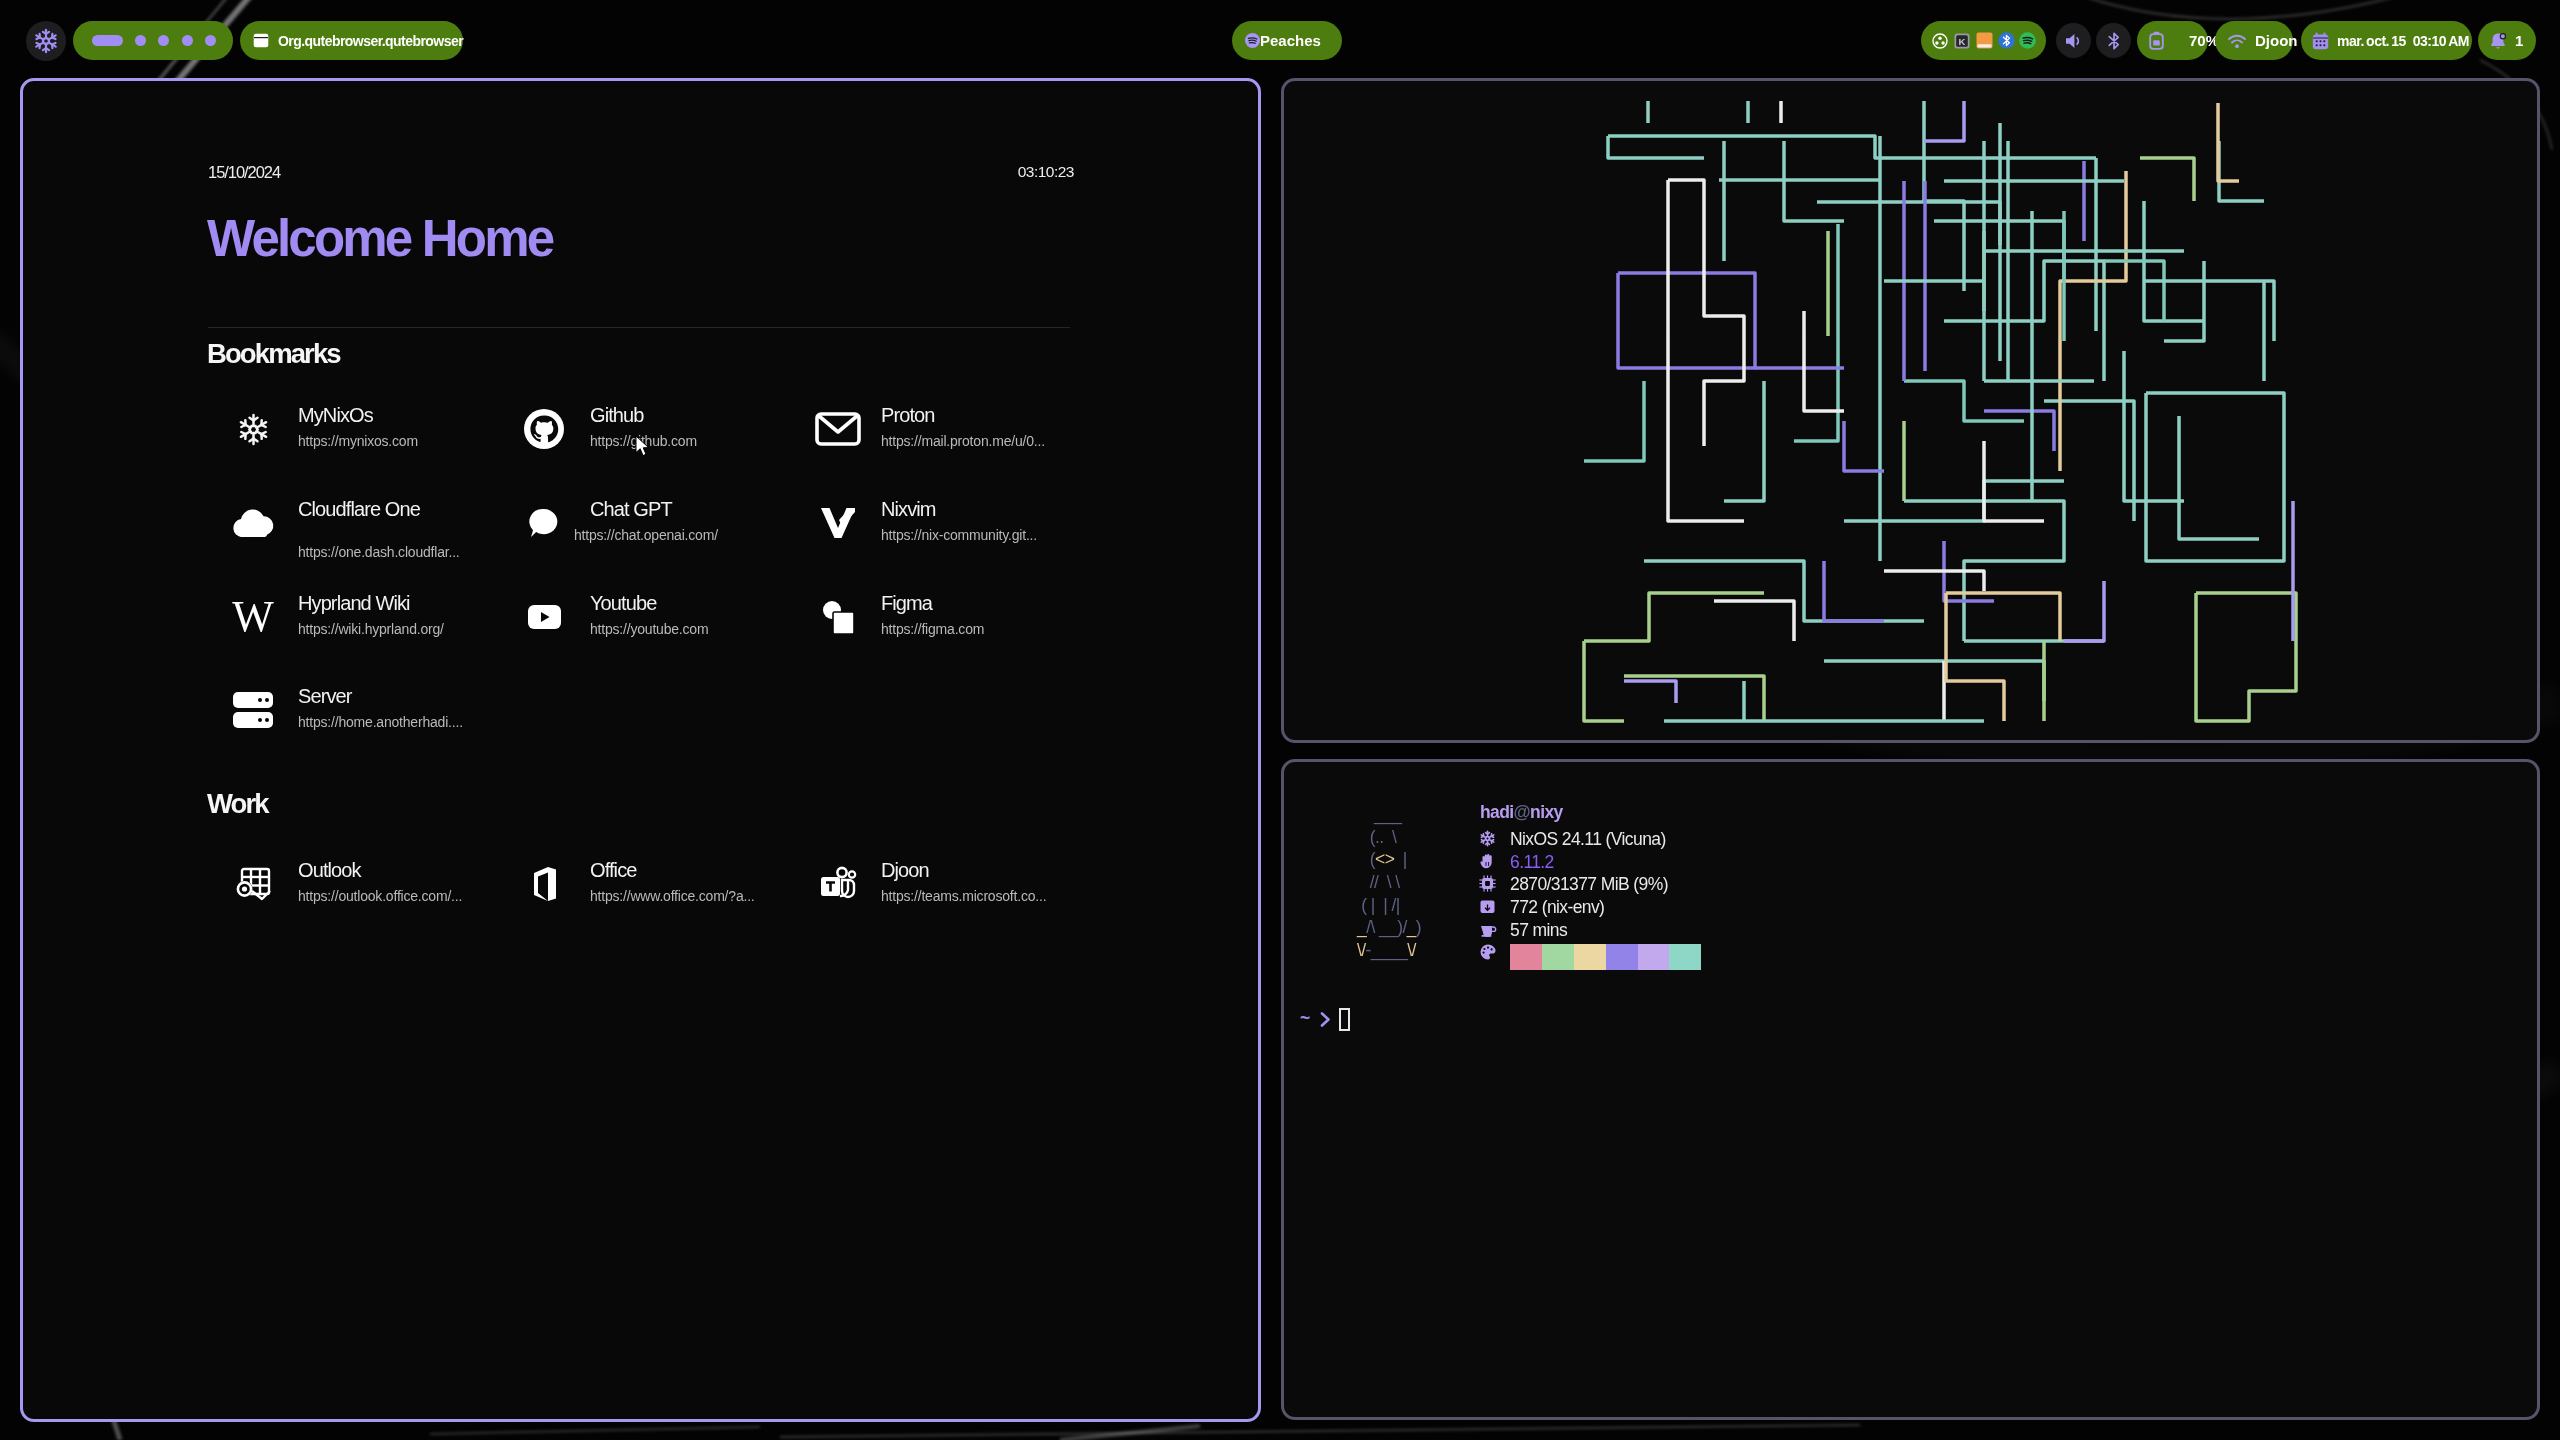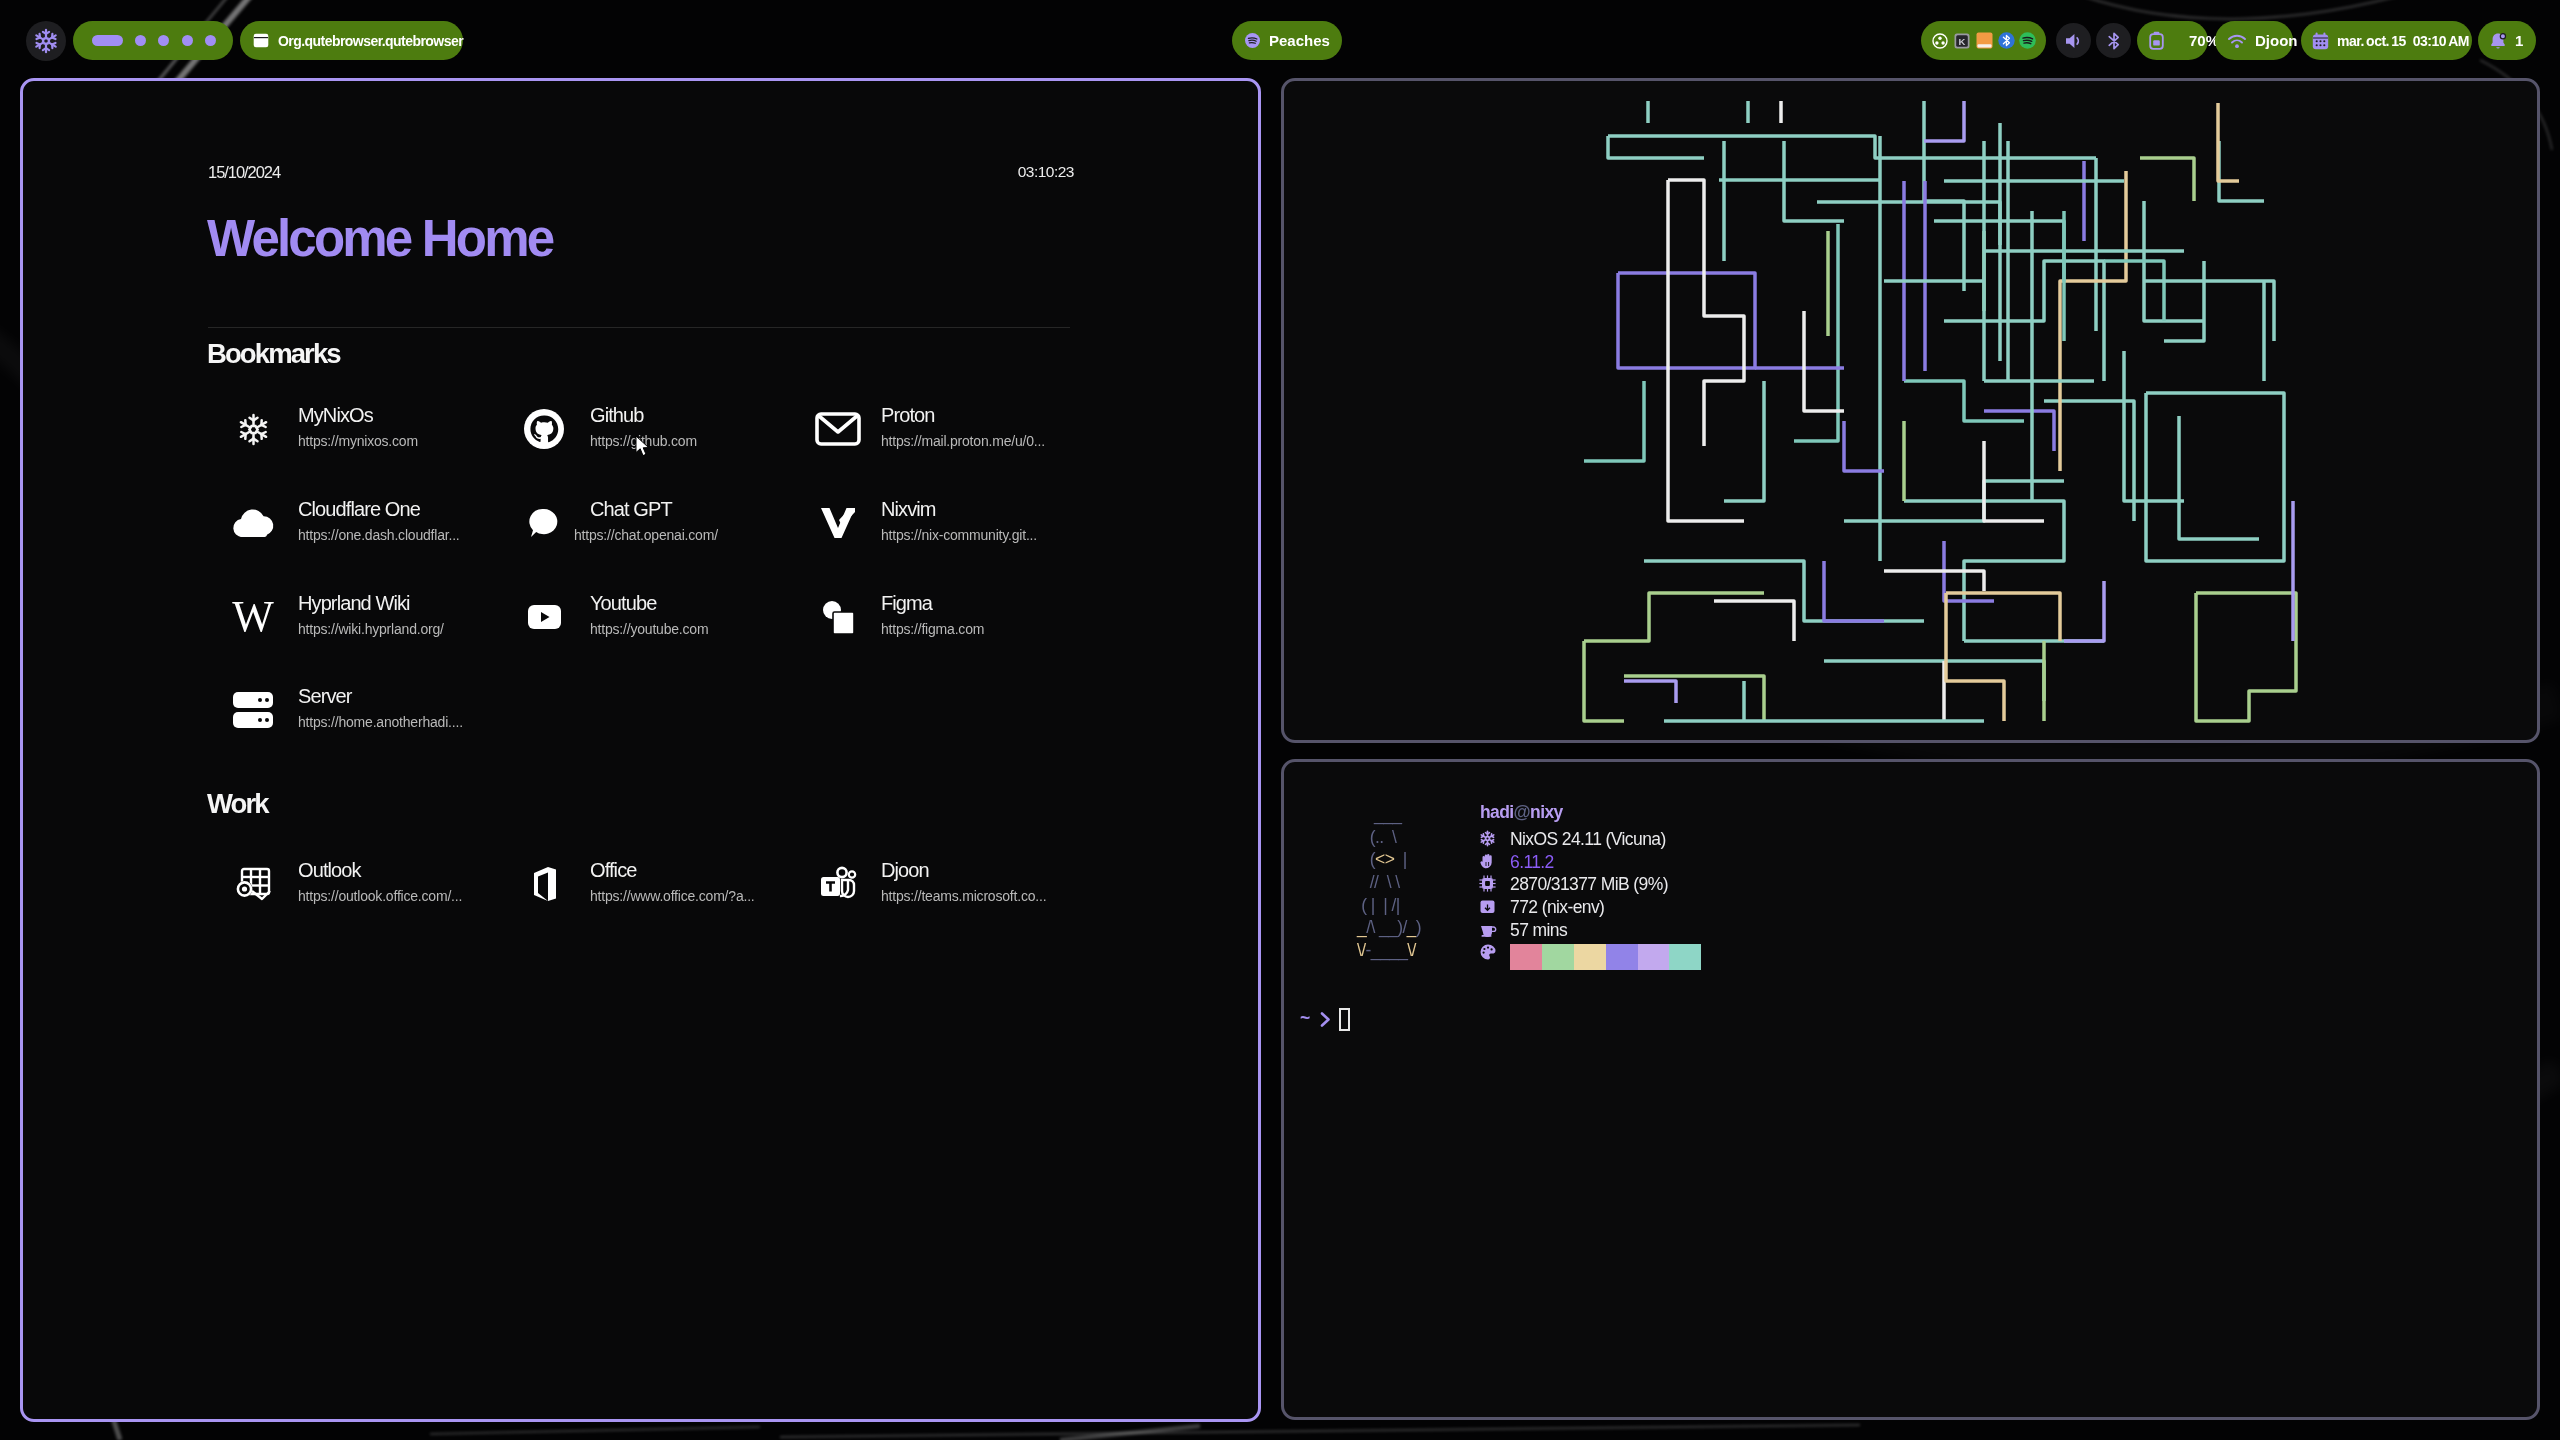--- a/index.html
+++ b/index.html
@@ -75,21 +75,21 @@
       <rect x="0.7" y="0.7" width="14.6" height="13.6" rx="2.2" fill="#fff"></rect>
       <line x1="1" y1="4.6" x2="15" y2="4.6" stroke="#1e1e21" stroke-width="1.2"></line>
     </svg>
 <span style="margin-left:9px;font-size:14px;letter-spacing:-0.55px">Org.qutebrowser.qutebrowser</span>
   </div>
 <div class="pill" style="left:1232px;width:110px;padding-left:13px">
 <svg width="15" height="15" viewBox="0 0 15 15">
       <circle cx="7.5" cy="7.5" r="7.5" fill="#a796f5"></circle>
 <path d="M3.4,5.4 C6.4,4.6 9.6,4.9 11.9,6.0 M3.9,7.6 C6.6,7.0 9.2,7.2 11.2,8.2 M4.4,9.8 C6.6,9.4 8.6,9.5 10.3,10.3" stroke="#1e1e21" stroke-width="1.25" fill="none" stroke-linecap="round"></path>
     </svg>
-<span style="margin-left:9px">Peaches</span>
+<span style="">Peaches</span>
   </div>
 <div class="pill" style="left:1921px;width:125px">
 <svg class="abs" style="left:11px;top:12px" width="16" height="16" viewBox="0 0 16 16">
       <circle cx="8" cy="8" r="7" fill="none" stroke="#fff" stroke-width="1.4"></circle>
       <circle cx="8" cy="5.2" r="1.7" fill="#fff"></circle>
       <circle cx="4.9" cy="10" r="1.7" fill="#fff"></circle>
       <circle cx="11.1" cy="10" r="1.7" fill="#fff"></circle>
     </svg>
 <svg class="abs" style="left:33px;top:12px" width="16" height="16" viewBox="0 0 16 16">
       <rect x="0.5" y="0.5" width="15" height="15" rx="2.5" fill="#9a9aa2"></rect>
@@ -204,21 +204,21 @@
   </div>
 <div class="bmtitle" style="left:881px;top:404px">Proton</div>
 <div class="bmurl" style="left:881px;top:433px">https://mail.proton.me/u/0...</div>
 <div class="bmicon" style="left:814px;top:405px">
     <svg width="46" height="34" viewBox="0 0 46 34">
       <rect x="2" y="2" width="42" height="30" rx="4" fill="none" stroke="#fff" stroke-width="3.6"></rect>
       <path d="M4,4 L23,20 L42,4" fill="none" stroke="#fff" stroke-width="3.6" stroke-linejoin="round"></path>
     </svg>
   </div>
 <div class="bmtitle" style="left:298px;top:498px">Cloudflare One</div>
-<div class="bmurl" style="left:298px;top:527px">https://one.dash.cloudflar...</div>
+<div class="bmurl" style="left:298px;top:544px">https://one.dash.cloudflar...</div>
 <div class="bmicon" style="left:229px;top:499px">
     <svg width="44" height="32" viewBox="0 0 44 32">
       <path d="M11,30 a9,9 0 0 1 -1,-17.9 a12,12 0 0 1 22.6,-2.8 a9.5,9.5 0 0 1 2.9,18.6 a9,9 0 0 1 -2.5,2.1 Z" fill="#fff"></path>
       <rect x="8" y="24" width="28" height="6" rx="3" fill="#fff"></rect>
     </svg>
   </div>
 <div class="bmtitle" style="left:590px;top:498px">Chat GPT</div>
 <div class="bmurl" style="left:574px;top:527px">https://chat.openai.com/</div>
 <div class="bmicon" style="left:520px;top:499px">
     <svg width="34" height="34" viewBox="0 0 34 34">

